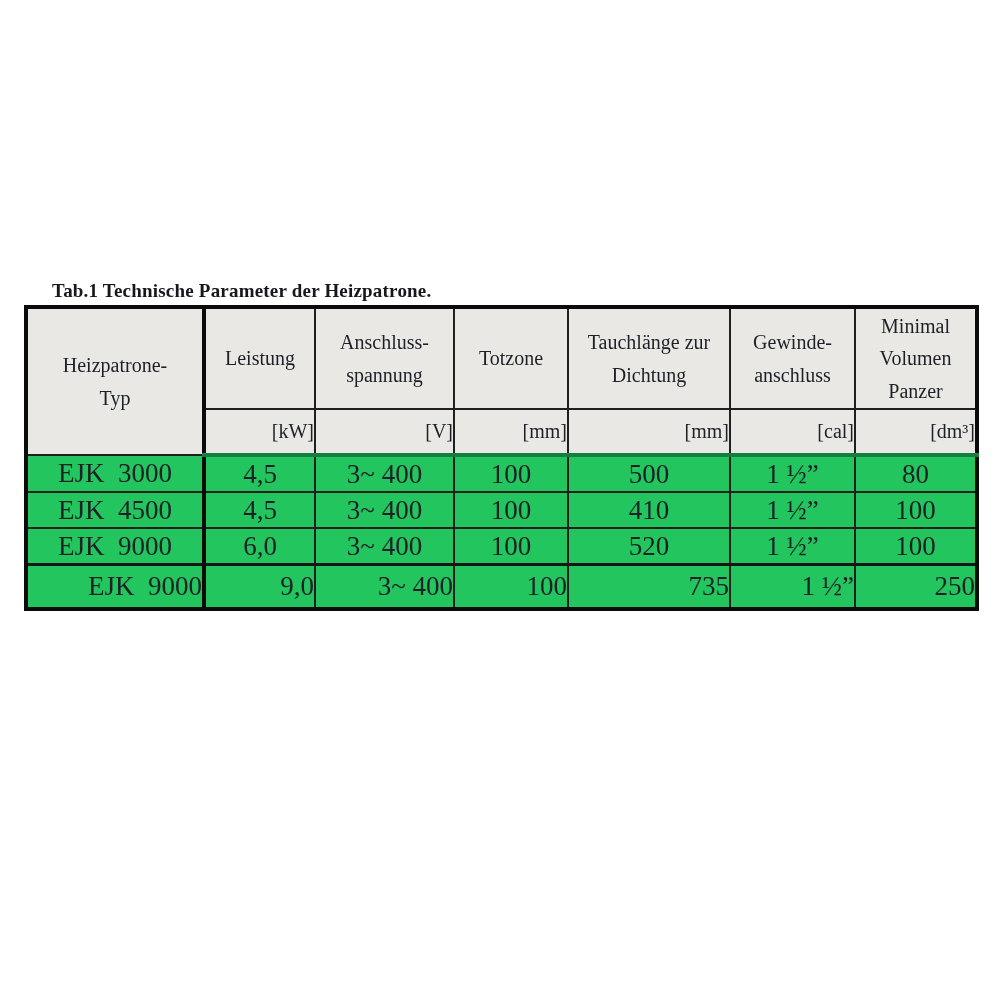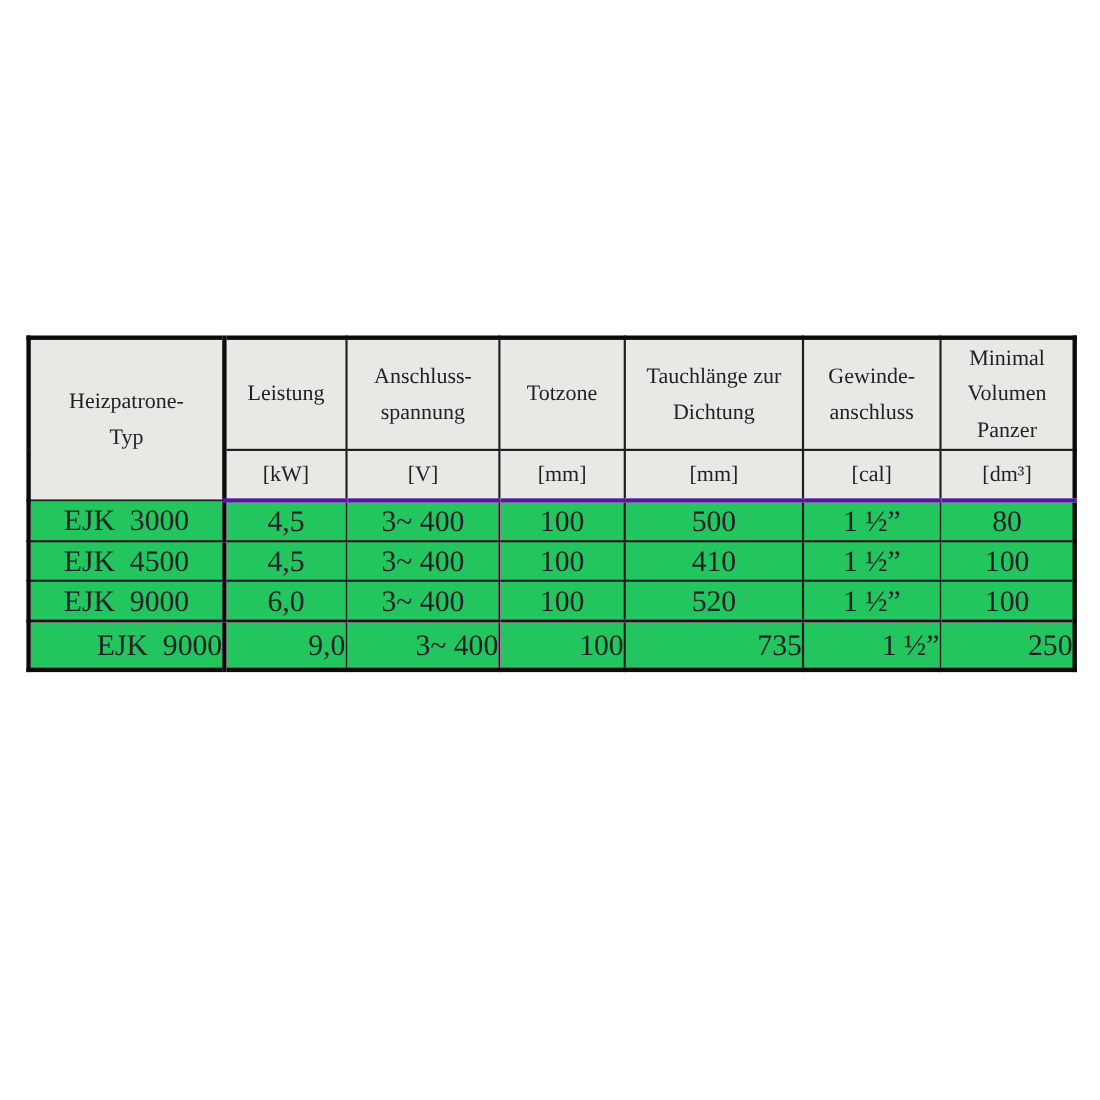--- a/index.html
+++ b/index.html
@@ -54,21 +54,22 @@
     background: #e9e8e5;
     font-weight: 400;
     font-size: 20px;
     line-height: 1.62;
   }
   tr.hdr-units th {
     height: 43px;
     background: #e9e8e5;
     font-weight: 400;
     font-size: 20px;
-    border-bottom: 4px solid #4c1d95;
+    border-bottom: 4px solid #15803d;
+    text-align: right;
   }
   th.typ-cell {
     background: #e9e8e5;
     font-weight: 400;
     font-size: 20px;
     line-height: 1.62;
     border-bottom: 4px solid #0b0b0b;
     font-family: Liberation Serif, serif;
   }
   .hdr-line { display: block; }
@@ -85,20 +86,21 @@
     height: 41px;
     border-top: 3px solid #161616;
     text-align: right;
   }
 </style>
 </head>
 <body>
 
 <div class="sheet">
 
+  <div class="doc-title">Tab.1 Technische Parameter der Heizpatrone.</div>
 
   <div class="table-wrap">
     <table class="params">
       <colgroup>
         <col style="width:178px">
         <col style="width:111px">
         <col style="width:139px">
         <col style="width:114px">
         <col style="width:162px">
         <col style="width:125px">

